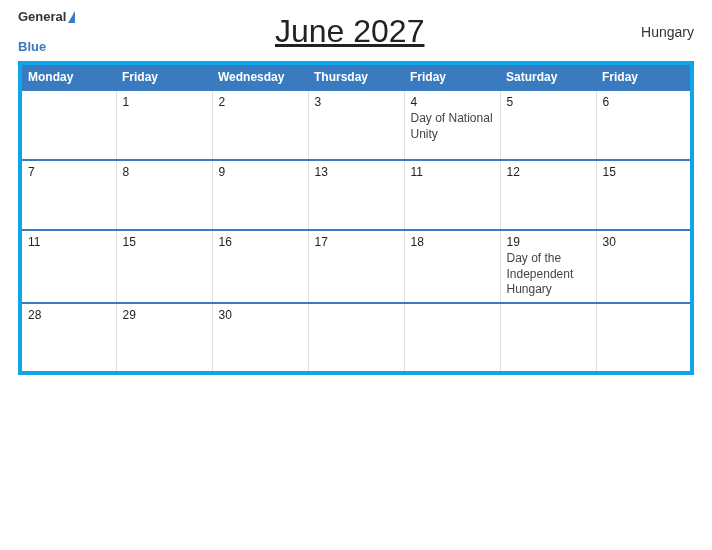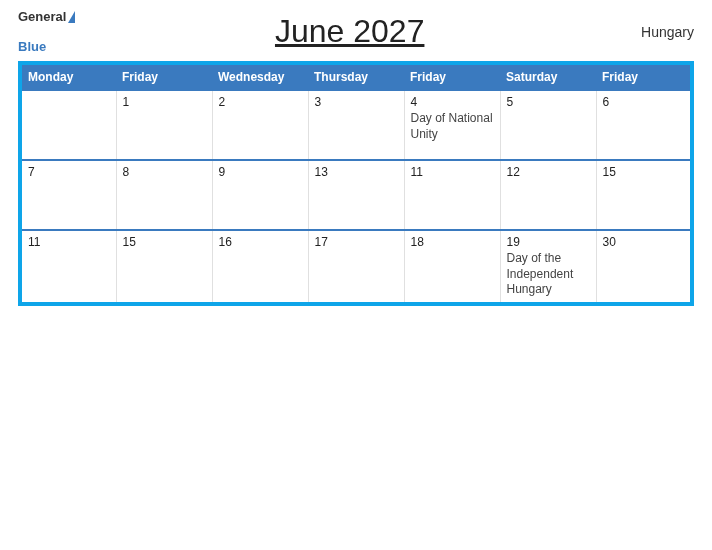--- a/index.html
+++ b/index.html
@@ -195,15 +195,30 @@
             <span class="day-num">17</span>
           </td>
           <td>
             <span class="day-num">18</span>
           </td>
           <td><span class="day-num">19</span><span class="event-text">Day of the Independent Hungary</span></td>
           <td>
             <span class="day-num">30</span>
           </td>
         </tr>
+        <tr class="last-row">
+          <td>
+            <span class="day-num">28</span>
+          </td>
+          <td>
+            <span class="day-num">29</span>
+          </td>
+          <td>
+            <span class="day-num">30</span>
+          </td>
+          <td></td>
+          <td></td>
+          <td></td>
+          <td></td>
+        </tr>
       </tbody>
   </table>
 </div>
 
 </body></html>

